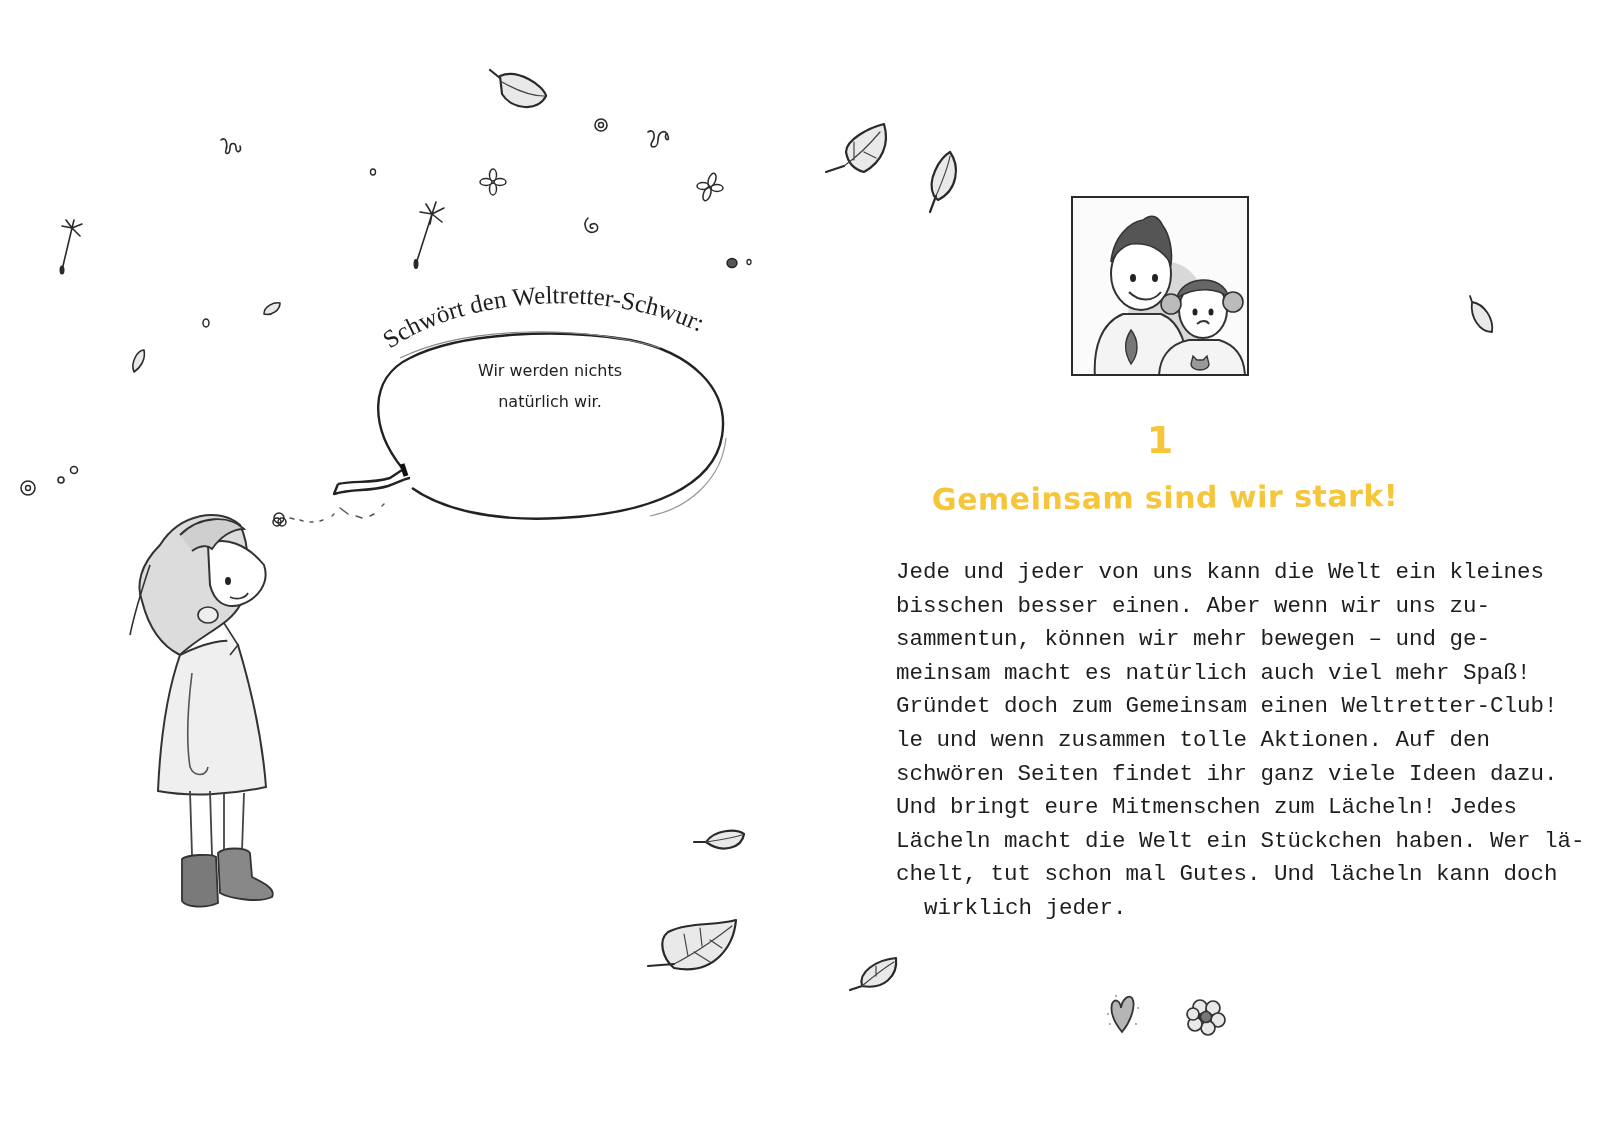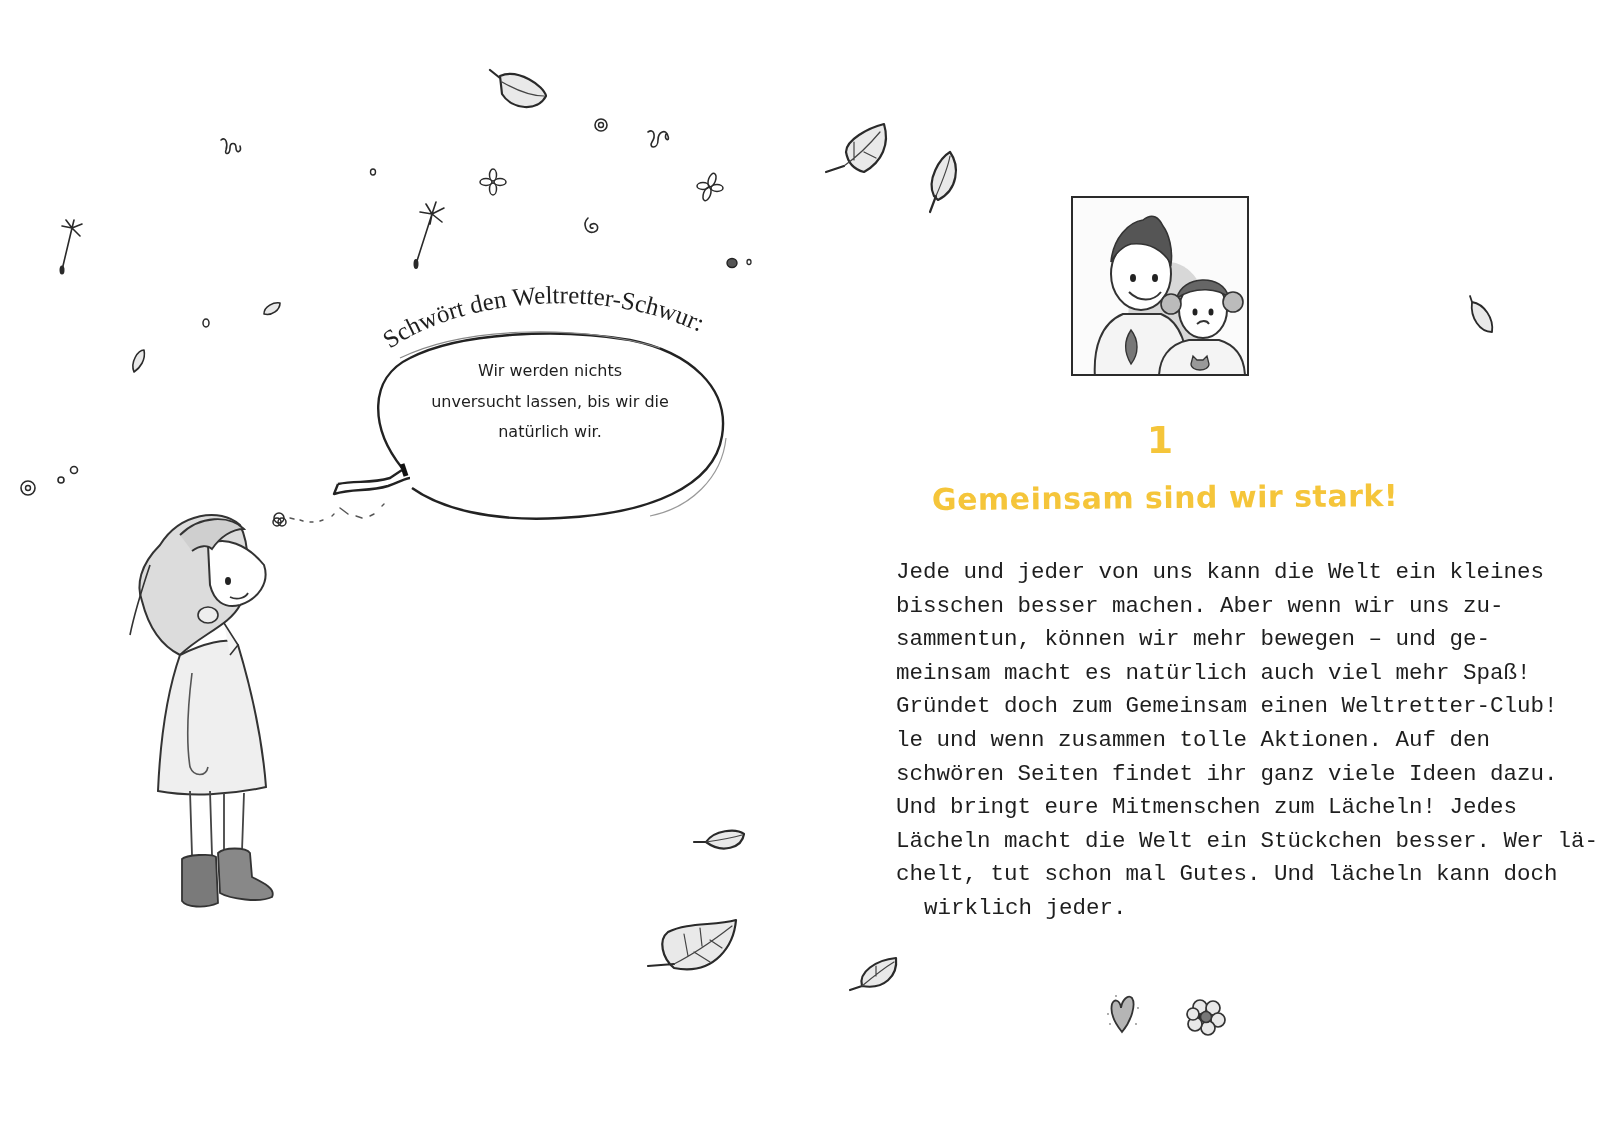--- a/index.html
+++ b/index.html
@@ -131,21 +131,20 @@
 
     <svg class="arc-title" viewBox="0 0 360 80">
       <defs>
           <path id="arcPath" d="M10 64 C90 8 250 -2 350 64"></path>
         </defs>
       <text><textPath href="#arcPath" startOffset="0">Schwört den Weltretter-Schwur:</textPath></text>
     </svg>
 
     <div class="bubble-text">
       <span>Wir werden nichts</span>
-      <span>unversucht lassen, bis wir die</span>
       <span>natürlich wir.</span>
     </div>
 
     <svg class="deco" style="left:270px;top:508px" width="80" height="24" viewBox="0 0 80 24">
       <circle class="stroke" style="stroke-width:1.5" cx="9" cy="10" r="5"></circle>
         <circle class="stroke" style="stroke-width:1.5" cx="7" cy="14" r="4"></circle>
         <circle class="stroke" style="stroke-width:1.5" cx="12" cy="14" r="4"></circle>
       <path d="M20 10 L24 11 M30 12 L33 13 M40 14 L43 14 M50 13 L53 12 M62 8 L64 6" stroke="#555" stroke-width="1.4" stroke-linecap="round"></path>
     </svg>
 
@@ -215,28 +214,28 @@
         <path d="M124 126 C128 122 134 122 136 126" fill="none" stroke="#333" stroke-width="1.8"></path>
         <path d="M118 166 L120 158 L124 162 L130 162 L134 158 L136 166 C136 174 118 174 118 166 Z" fill="#999" stroke="#333" stroke-width="1.3"></path>
       </svg>
     </div>
 
     <div class="chapter-number" style="left:320px">1</div>
     <div class="chapter-title" style="left:100px">Gemeinsam sind wir stark!</div>
 
     <div class="body-text" style="left:96px">
       <span class="line">Jede und jeder von uns kann die Welt ein kleines</span>
-      <span class="line">bisschen besser machen. Aber wenn wir uns zu-</span>
+      <span class="line">bisschen besser einen. Aber wenn wir uns zu-</span>
       <span class="line">sammentun, können wir mehr bewegen – und ge-</span>
       <span class="line">meinsam macht es natürlich auch viel mehr Spaß!</span>
       <span class="line">Gründet doch zum Gemeinsam einen Weltretter-Club!</span>
       <span class="line">le und wenn zusammen tolle Aktionen. Auf den</span>
       <span class="line">schwören Seiten findet ihr ganz viele Ideen dazu.</span>
       <span class="line">Und bringt eure Mitmenschen zum Lächeln! Jedes</span>
-      <span class="line">Lächeln macht die Welt ein Stückchen besser. Wer lä-</span>
+      <span class="line">Lächeln macht die Welt ein Stückchen haben. Wer lä-</span>
       <span class="line">chelt, tut schon mal Gutes. Und lächeln kann doch</span>
       <span class="line last">wirklich jeder.</span>
     </div>
 
     <svg class="deco" style="left:306px;top:994px" width="34" height="42" viewBox="0 0 34 42">
       <path d="M16 38 C8 28 4 18 6 10 C8 4 14 6 15 14 C16 6 22 0 26 4 C30 10 26 26 16 38 Z" fill="#b5b5b5" stroke="#333" stroke-width="1.8"></path>
       <g fill="#888">
           <circle cx="2" cy="20" r="0.9"></circle>
           <circle cx="30" cy="30" r="0.9"></circle>
           <circle cx="4" cy="30" r="0.9"></circle>

